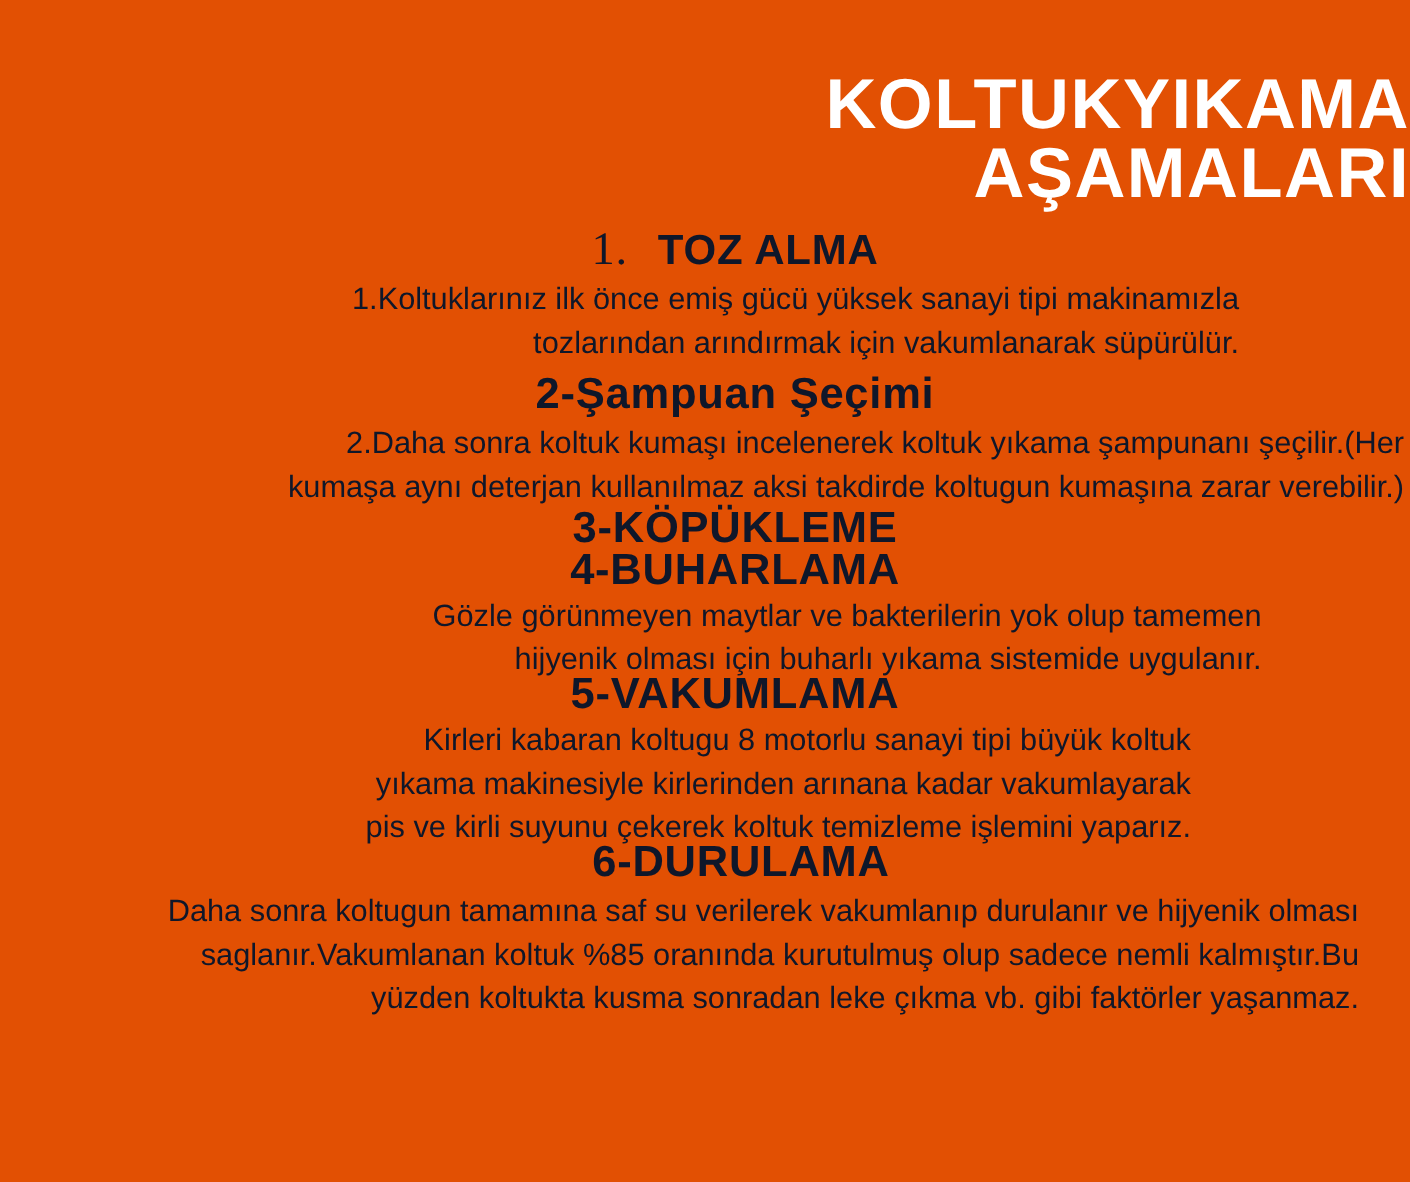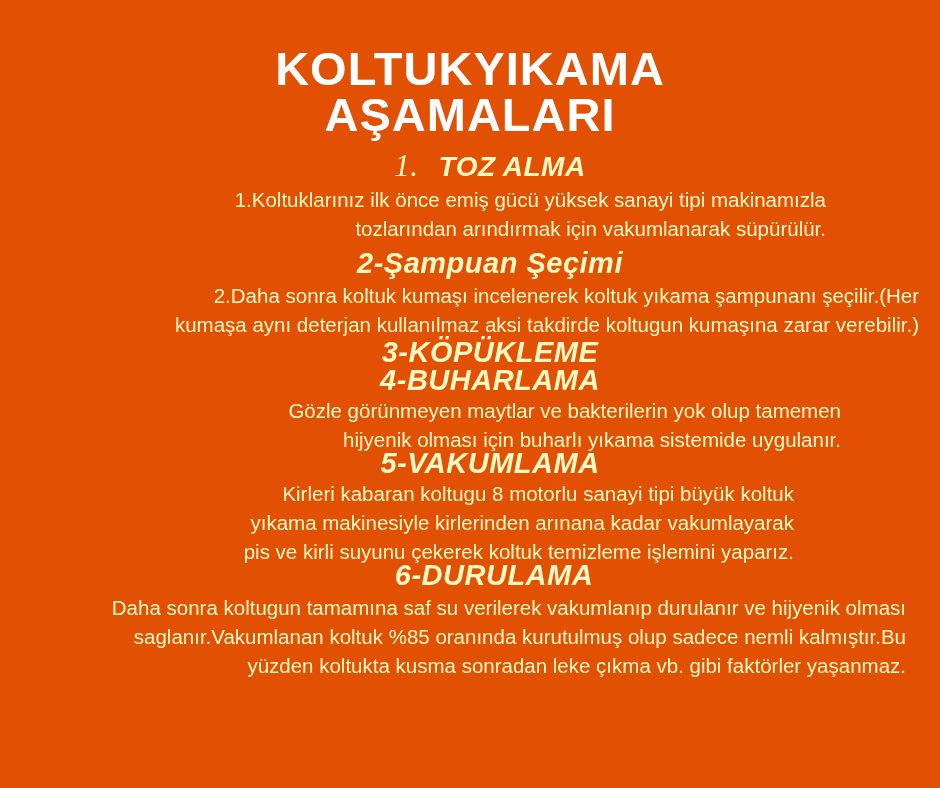--- a/index.html
+++ b/index.html
@@ -8,58 +8,57 @@
     overflow: hidden;
     font-family: "Liberation Sans", "DejaVu Sans", sans-serif;
   }
   .poster {
     width: 940px; height: 788px;
     background: #E25003;
     box-sizing: border-box;
   }
   .title {
     margin: 0; padding-top: 46px;
-    text-align: center;
+    text-align: right;
     color: #FFFFFF;
     font-size: 47px;
     font-weight: bold;
     line-height: 46px;
     letter-spacing: 1px;
   }
   .title-line { display: block; }
   .heading {
     margin: 0;
     padding-left: 40px;
     text-align: center;
-    color: #fef9c3;
+    color: #0f172a;
     font-weight: bold;
     font-size: 29px;
     line-height: 31px;
     letter-spacing: 0.5px;
-    font-style: italic;
   }
   .list-num {
     font-family: "Liberation Serif", "DejaVu Serif", serif;
     font-weight: 400;
     font-size: 31px;
     margin-right: 20px;
   }
   .body {
     margin: 0;
-    color: #fef9c3;
+    color: #0f172a;
     font-size: 20.5px;
     line-height: 29px;
     text-align: right;
     white-space: pre-line;
   }
   
   .sec1 .heading { margin-top: 12px; font-size: 28px; }
   .sec1 .body   { padding-right: 114px; margin-top: 3px; }
   .sec2 .heading { margin-top: 5px; }
-  .sec2 .body   { padding-right: 21px;  margin-top: 2px; }
+  .sec2 .body   { padding-right: 4px;  margin-top: 2px; }
   .sec3 .heading { margin-top: -2px; }
   .sec3 .body   { padding-right: 146px; margin-top: 0; }
   .sec4 .heading { margin-top: -3px; }
   .sec4 .body   { padding-right: 99px; margin-top: 0; }
   .sec5 .heading { margin-top: -6px; }
   .sec5 .body   { padding-right: 146px; margin-top: 0; }
   .sec6 .heading { margin-top: -6px; padding-left: 48px; }
   .sec6 .body   { padding-right: 34px;  margin-top: 2px; }
 </style>
 </head>

